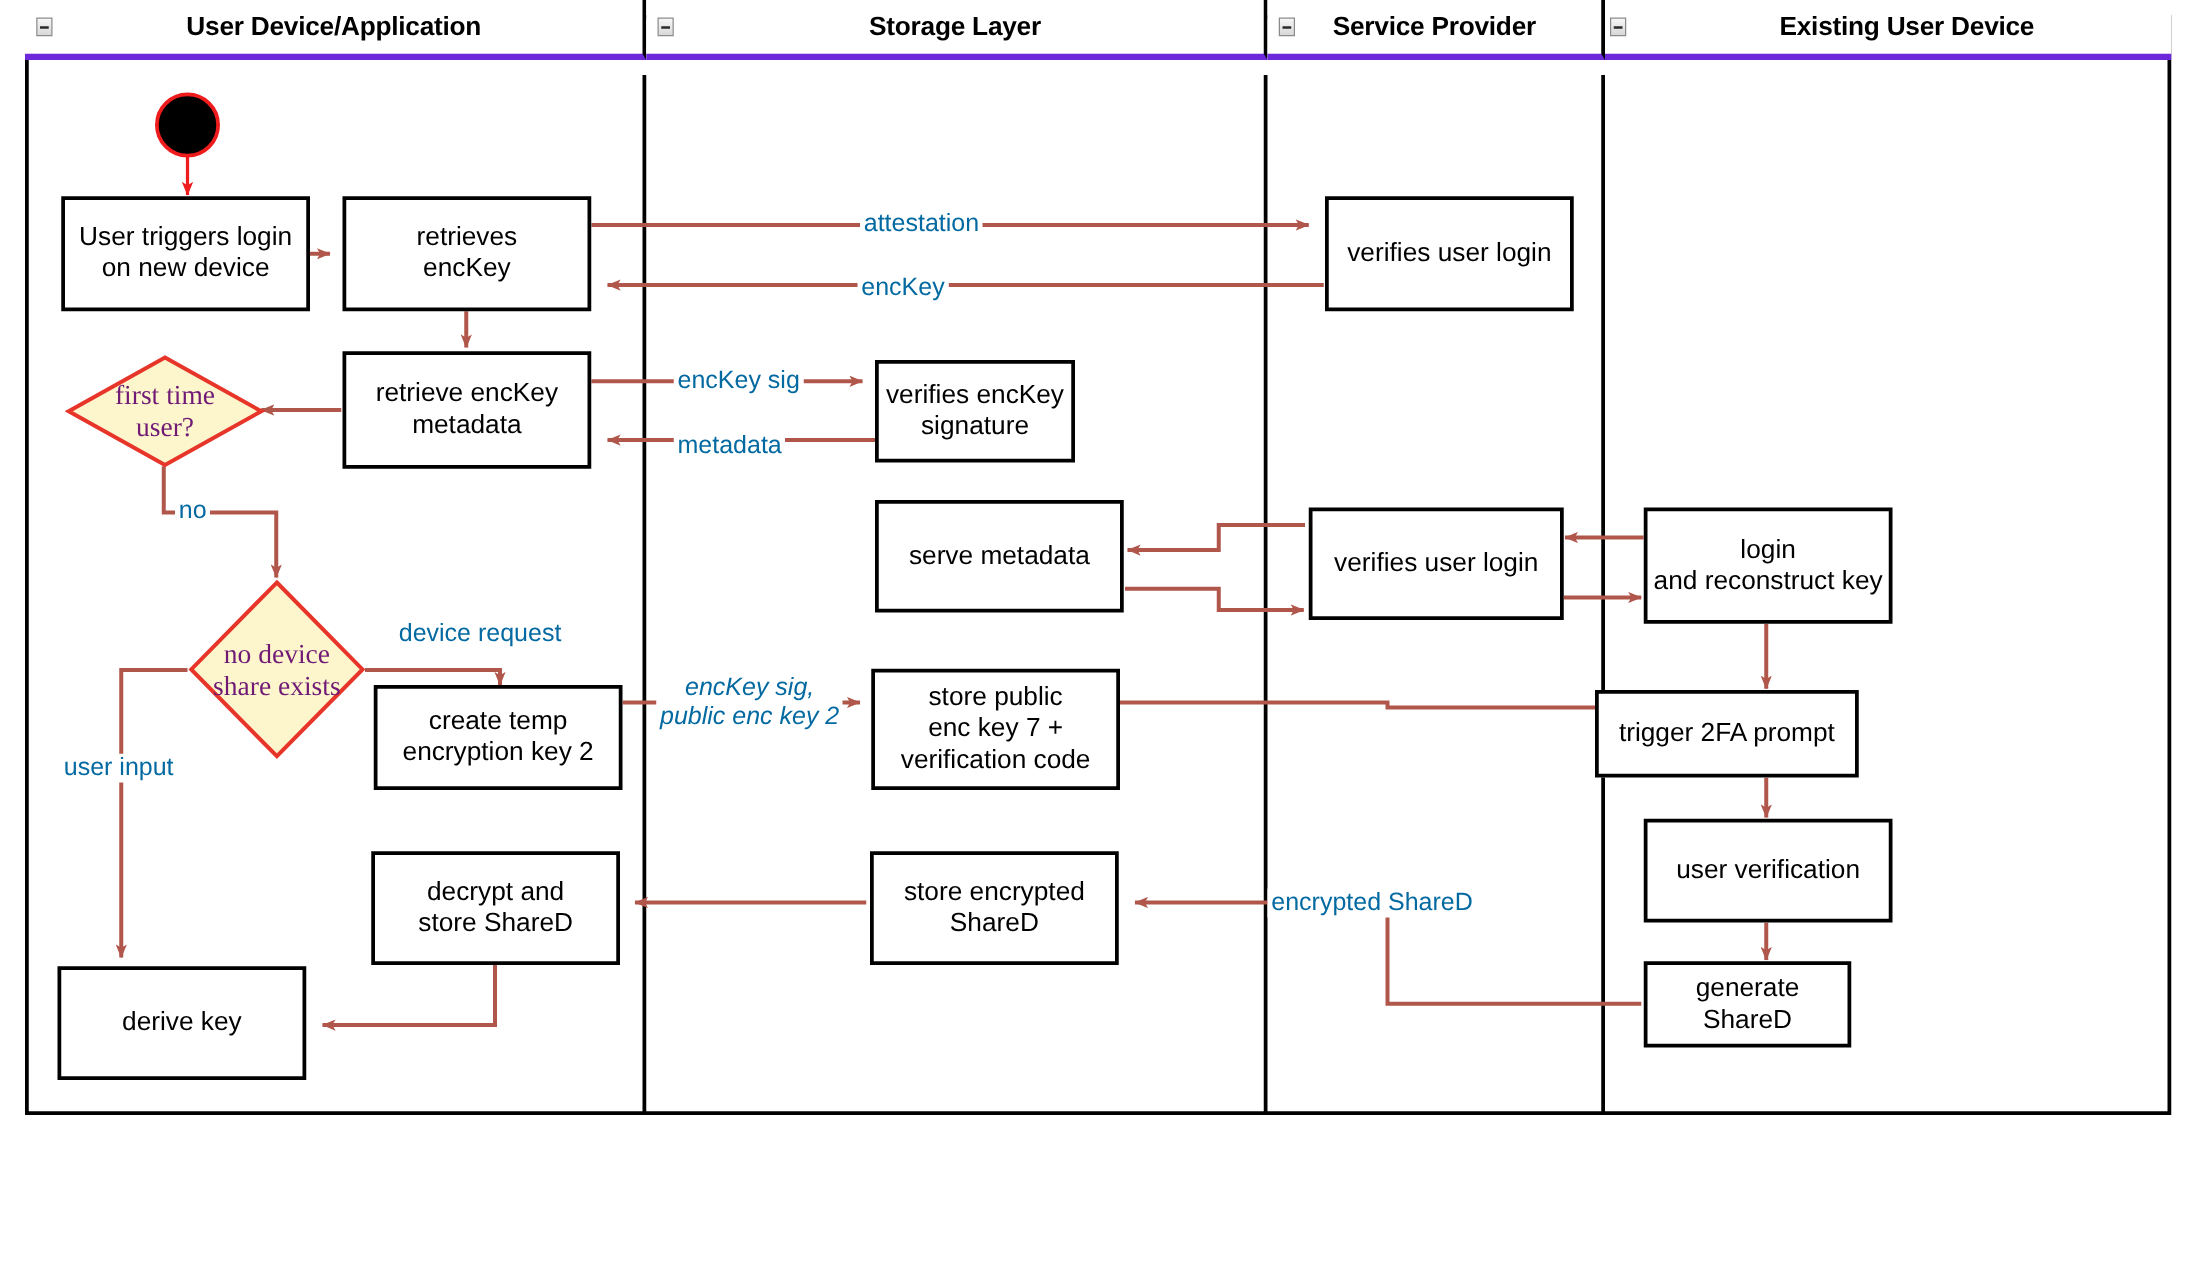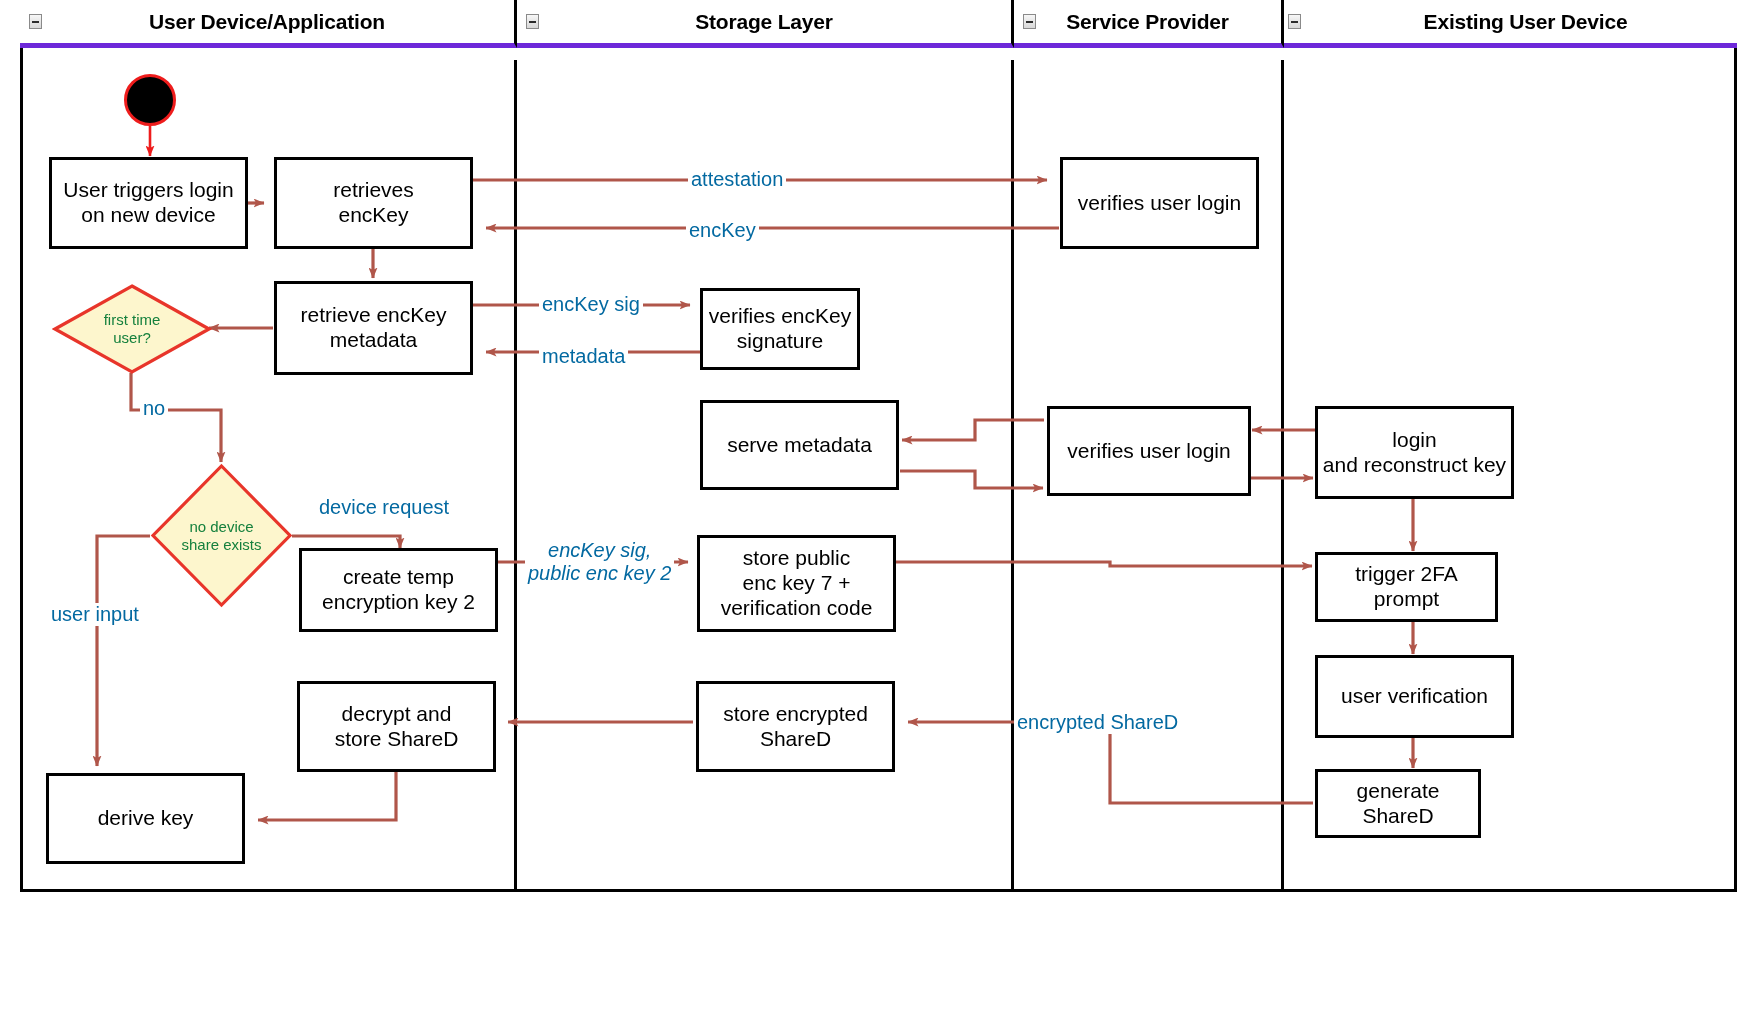--- a/index.html
+++ b/index.html
@@ -89,24 +89,25 @@
   .decision svg { position: absolute; left: 0; top: 0; }
   .decision .dec-label {
     position: absolute;
     left: 0; top: 0;
     width: 100%;
     height: 100%;
     display: flex;
     align-items: center;
     justify-content: center;
     text-align: center;
-    font-size: 15px;
+    font-size: 22px;
     line-height: 1.18;
-    color: #15803d;
+    color: #701a75;
     pointer-events: none;
+    font-family: Liberation Serif, serif;
   }
   .start-node {
     position: absolute;
     border-radius: 50%;
     background: #000000;
     border: 3px solid #ee1c1c;
     box-sizing: border-box;
     z-index: 6;
   }
   
@@ -290,21 +291,21 @@
 
   <div class="node" style="left:1047px; top:406px; width:204px; height:90px;">
     <span style="white-space:pre-line;">verifies user login</span>
   </div>
 
   <div class="node" style="left:1315px; top:406px; width:199px; height:93px;">
     <span style="white-space:pre-line;">login
 and reconstruct key</span>
   </div>
 
-  <div class="node" style="left:1315px; top:552px; width:183px; height:70px;">
+  <div class="node" style="left:1276px; top:552px; width:211px; height:70px;">
     <span style="white-space:pre-line;">trigger 2FA prompt</span>
   </div>
 
   <div class="node" style="left:1315px; top:655px; width:199px; height:83px;">
     <span style="white-space:pre-line;">user verification</span>
   </div>
 
   <div class="node" style="left:1315px; top:769px; width:166px; height:69px;">
     <span style="white-space:pre-line;">generate ShareD</span>
   </div>

